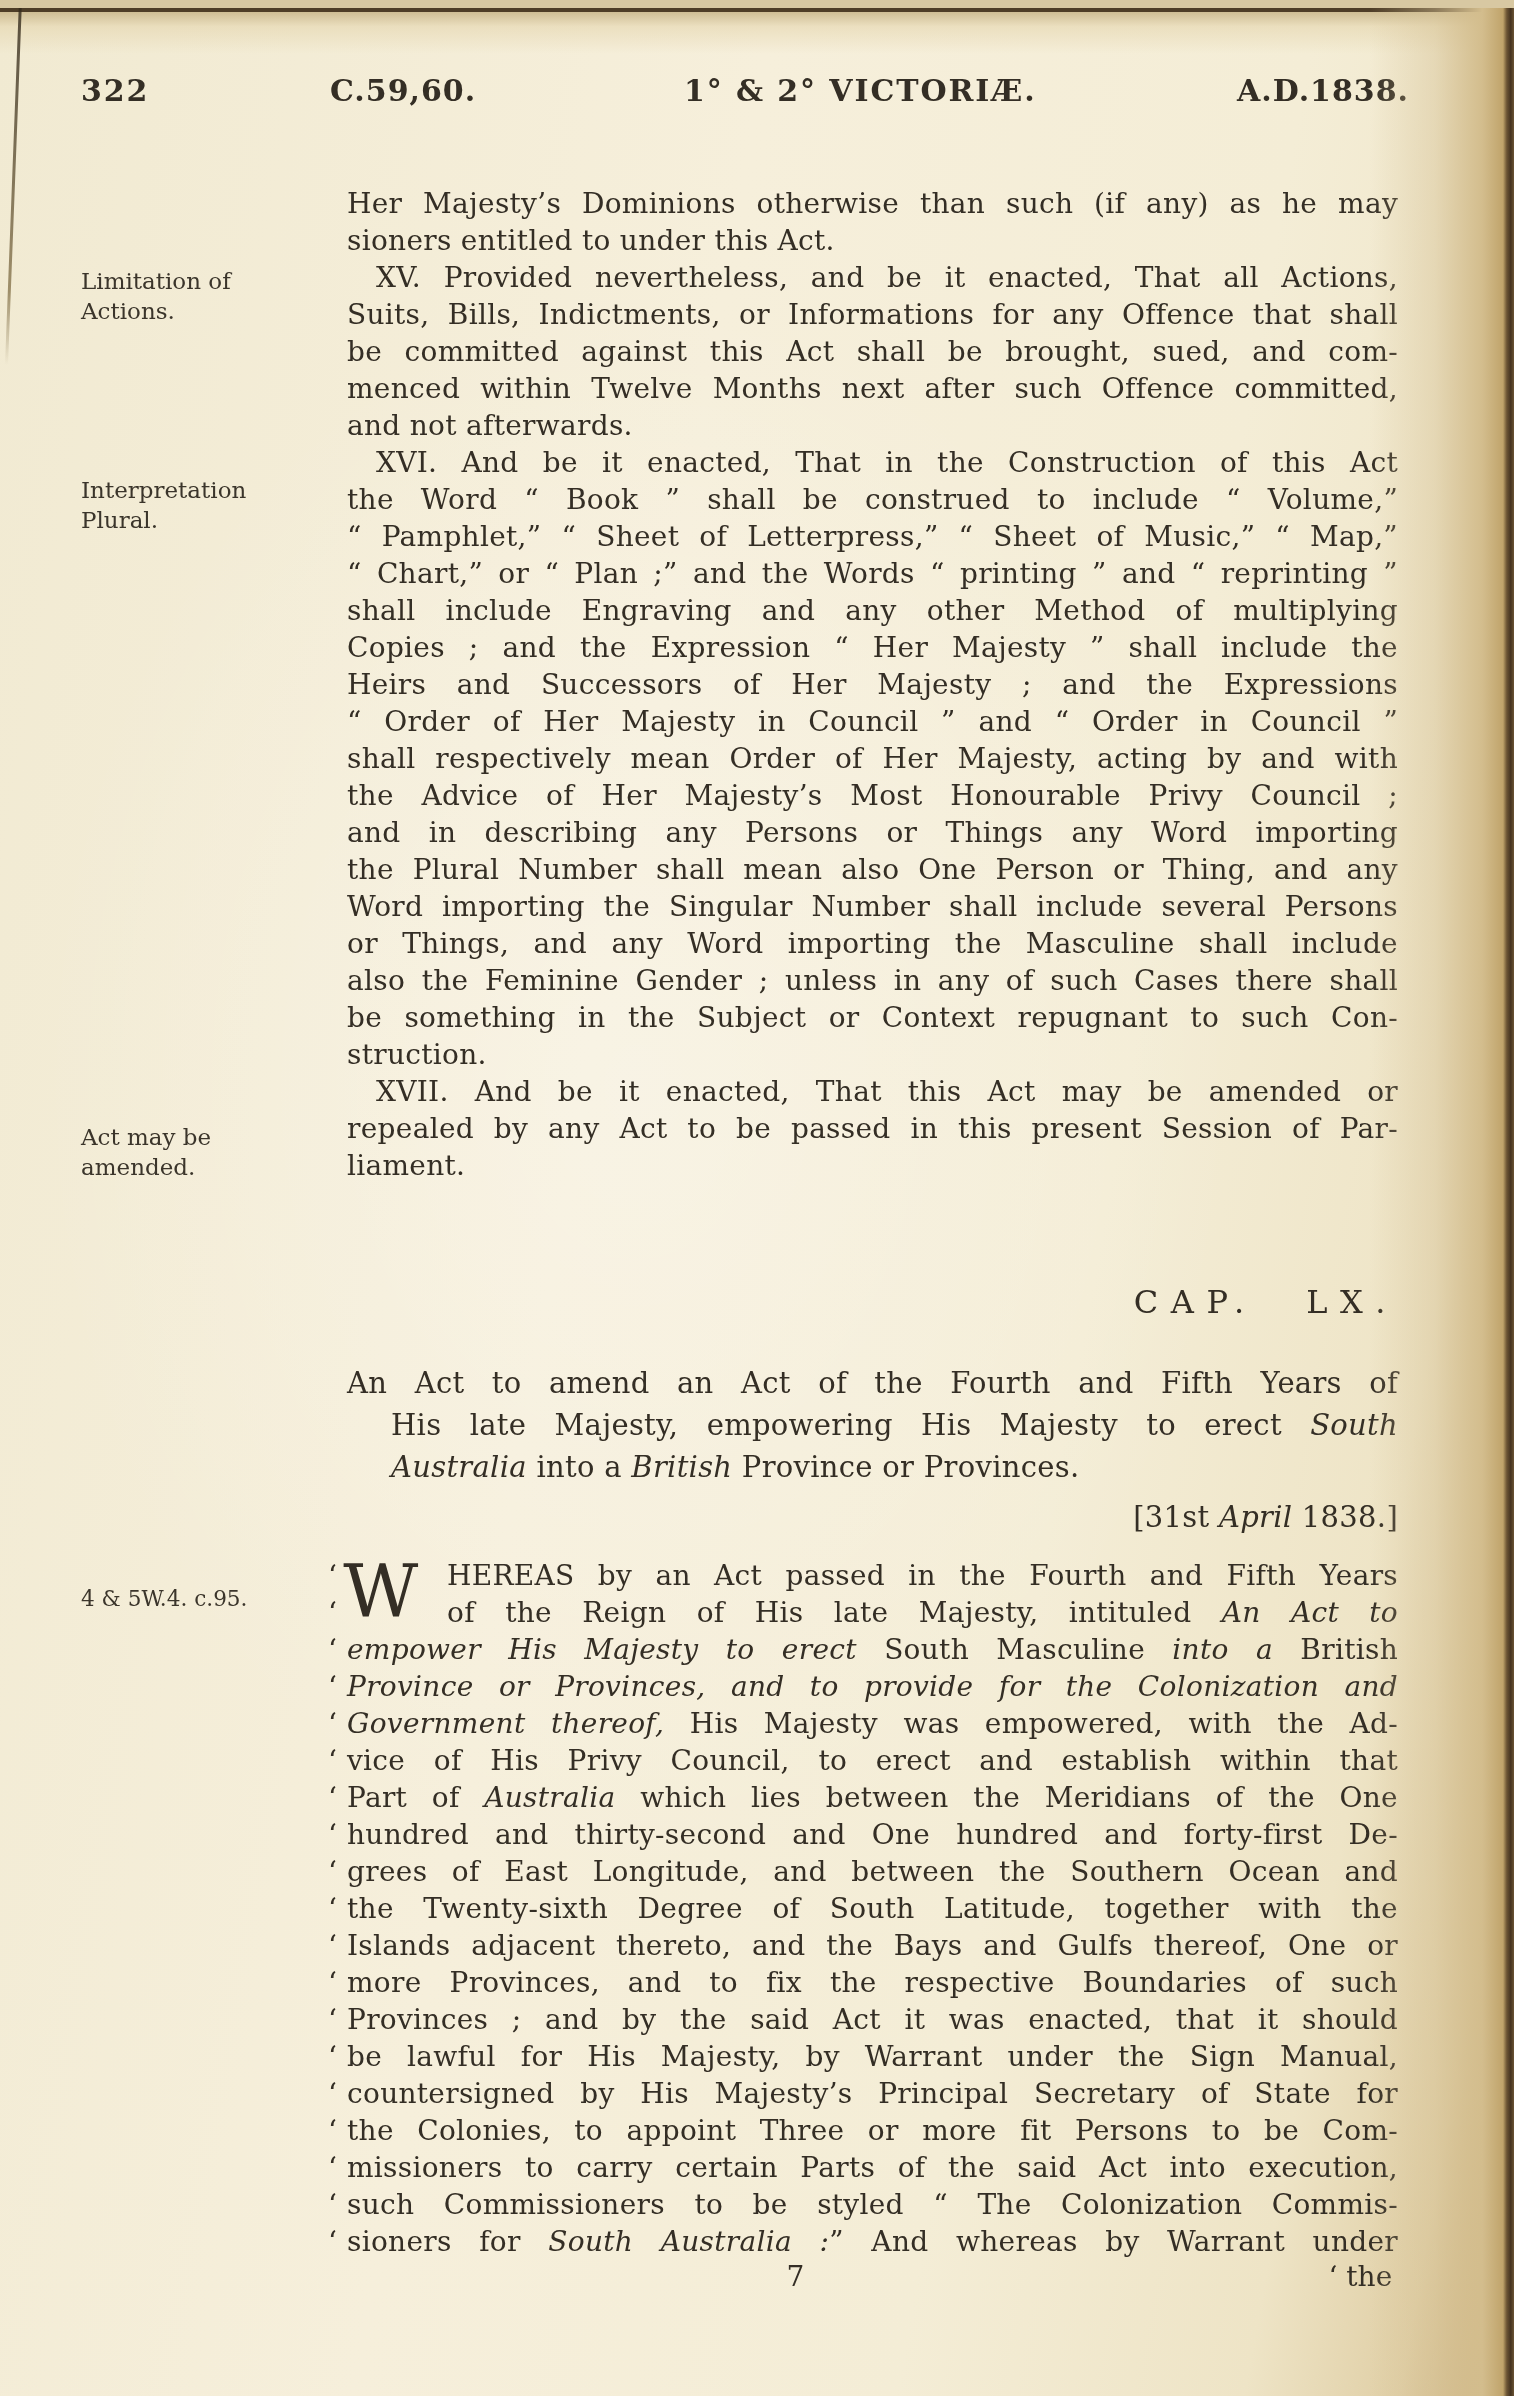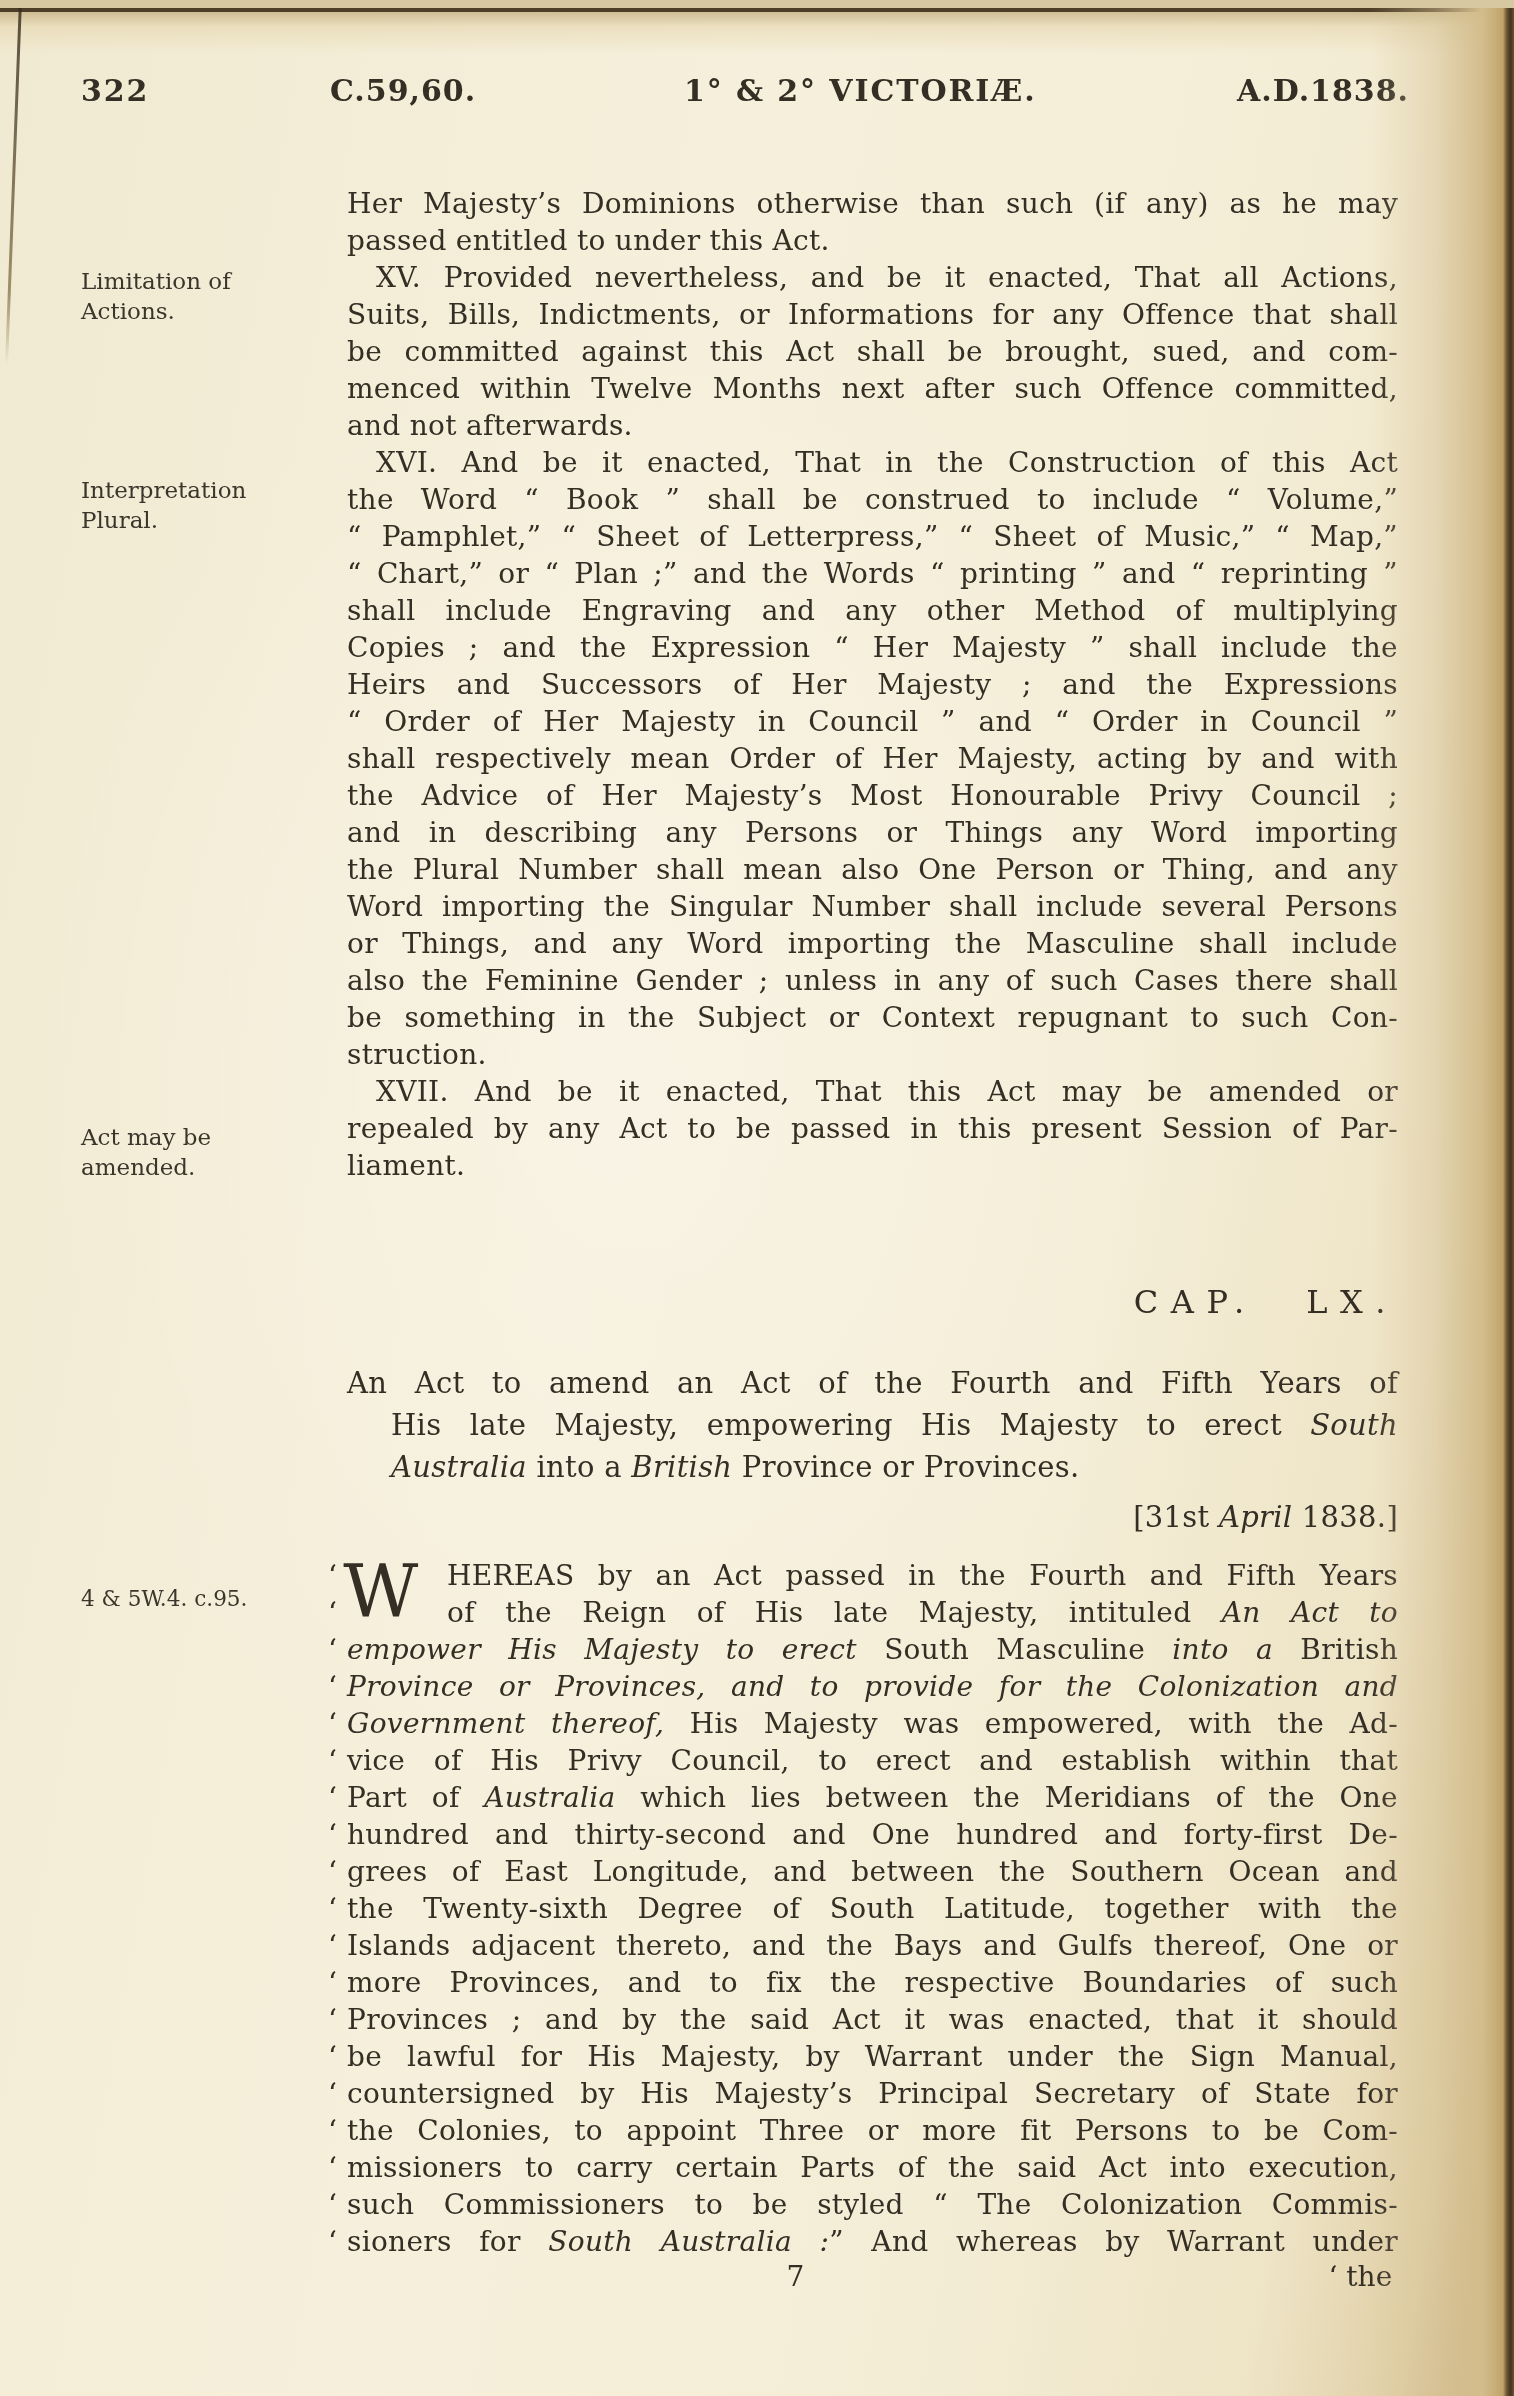--- a/index.html
+++ b/index.html
@@ -76,21 +76,21 @@
   <div class="hdr hdr-year">A.D.1838.</div>
 
   <div class="mnote mn1">Limitation of Actions.</div>
   <div class="mnote mn2">Interpretation Plural.</div>
   <div class="mnote mn3">Act may be amended.</div>
   <div class="mnote mn4">4 &amp; 5W.4. c.95.</div>
 
   <div class="column">
       <div class="para">
         <div class="line"><span>Her Majesty’s Dominions otherwise than such (if any) as he may</span></div>
-        <div class="line last"><span>passed entitled to under this Act.</span></div>
+        <div class="line last"><span>sioners entitled to under this Act.</span></div>
       </div>
       <div class="para">
         <div class="line first"><span>XV. Provided nevertheless, and be it enacted, That all Actions,</span></div>
         <div class="line"><span>Suits, Bills, Indictments, or Informations for any Offence that shall</span></div>
         <div class="line"><span>be committed against this Act shall be brought, sued, and com-</span></div>
         <div class="line"><span>menced within Twelve Months next after such Offence committed,</span></div>
         <div class="line last"><span>and not afterwards.</span></div>
       </div>
       <div class="para">
         <div class="line first"><span>XVI. And be it enacted, That in the Construction of this Act</span></div>

